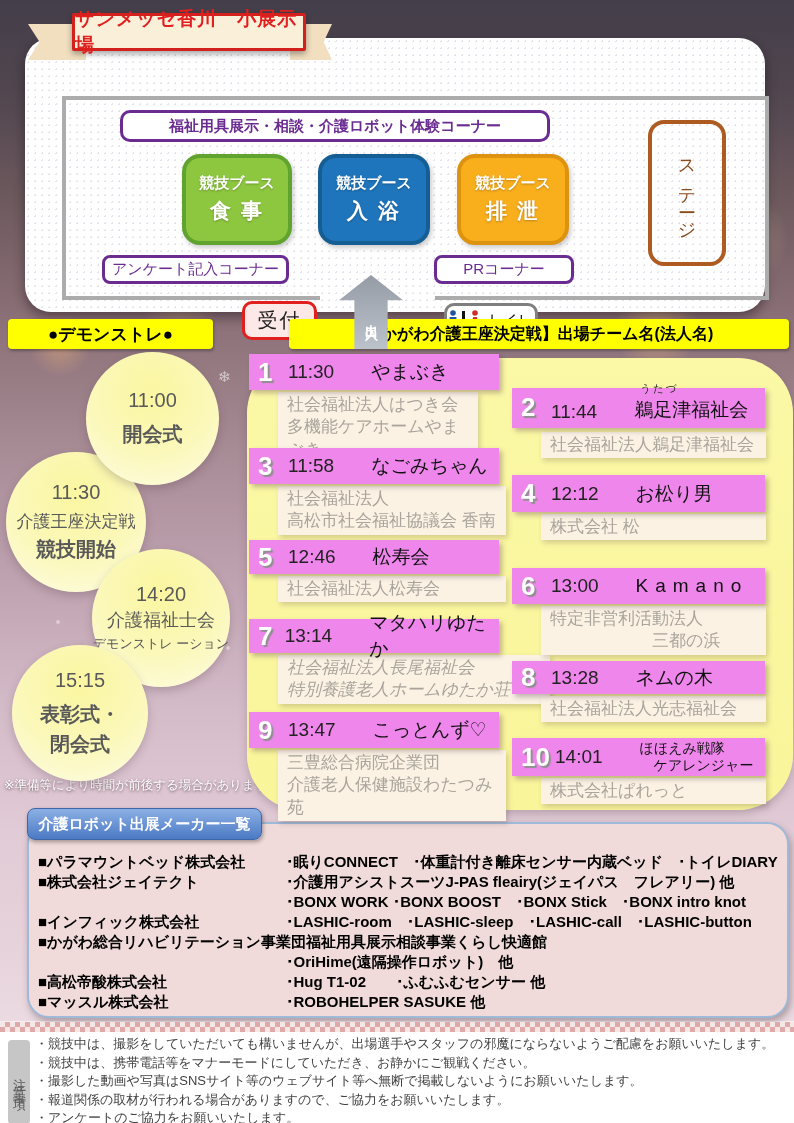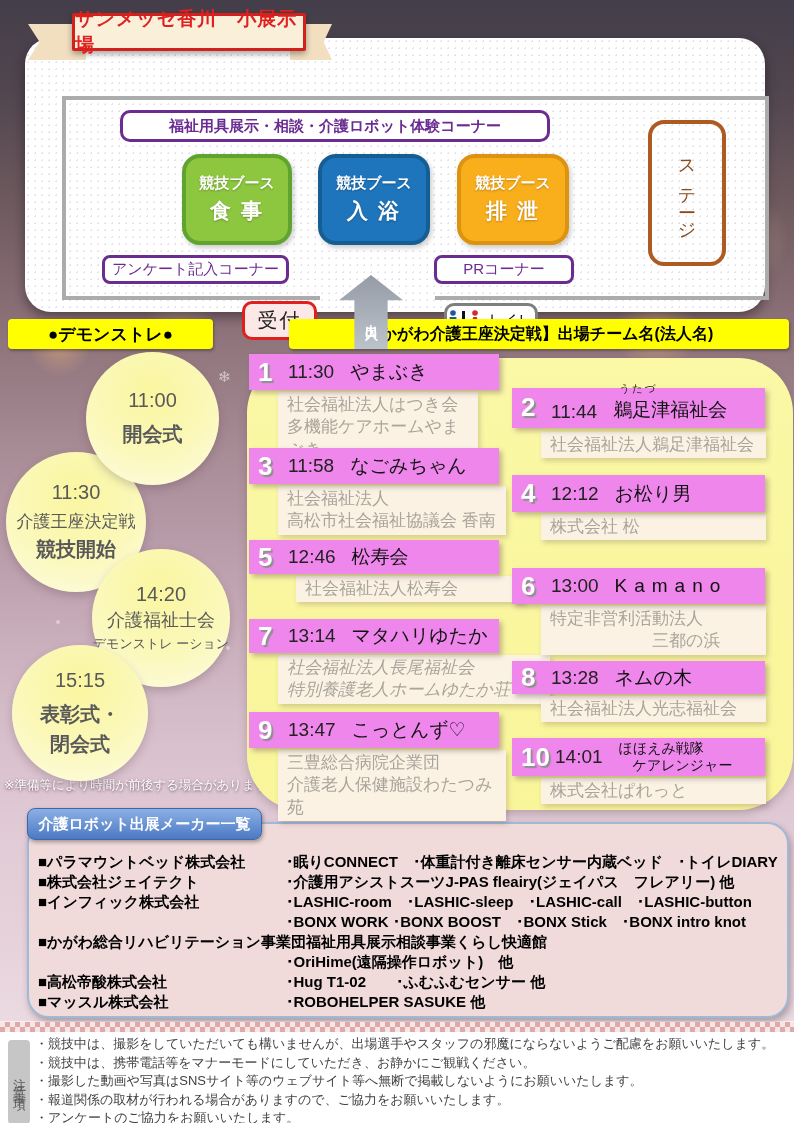--- a/index.html
+++ b/index.html
@@ -78,21 +78,21 @@
   .sched-note{ left:4px; top:777px; color:#fff; font-size:12.5px; text-shadow:0 1px 3px rgba(60,35,50,.75); }
 
   
   .team-panel{ left:247px; top:358px; width:546px; height:452px; border-radius:55px; background:linear-gradient(180deg,#fbf8a6,#f9f59a); box-shadow:0 4px 8px rgba(80,60,70,.25); }
   .team-bar{
     background:#ee86ec; box-shadow:3px 3px 5px rgba(60,30,60,.3);
     display:flex; align-items:center; padding:0 9px; z-index:3;
   }
   .t-no{ font-size:26px; font-weight:bold; color:#fdfdfd; text-shadow:2px 2px 1px #8f8f8f; width:30px; }
   .t-time{ font-size:19px; color:#222; margin-right:16px; }
-  .t-name{ font-size:19px; color:#111; white-space:pre-line; }
+  .t-name{ font-size:19px; color:#111; white-space:pre-line;margin-left:21px; }
   .with-ruby{ position:relative; }
   .furi{ position:absolute; top:-15px; left:6px; font-size:10.5px; color:#222; letter-spacing:2px; white-space:nowrap; }
   .ls-wide{ letter-spacing:7px; }
   .t-name-small{ font-size:14px; line-height:1.25; }
   .team-note{
     background:#fbf2e3; box-shadow:2px 3px 5px rgba(80,60,60,.22);
     color:#a9a49c; font-size:17px; line-height:1.32; padding:2px 9px; white-space:pre-line; z-index:2;
   }
 
   
@@ -233,21 +233,21 @@
     <span class="t-name">なごみちゃん</span>
   </div>
   <div class="abs team-note" style="left:278px;top:486px;width:228px;">社会福祉法人
 高松市社会福祉協議会 香南</div>
 
   <div class="abs team-bar" style="left:249px;top:540px;width:250px;height:34px;">
     <span class="t-no">5</span>
     <span class="t-time">12:46</span>
     <span class="t-name">松寿会</span>
   </div>
-  <div class="abs team-note" style="left:296px;top:576px;width:228px;">社会福祉法人松寿会</div>
+  <div class="abs team-note" style="left:278px;top:576px;width:228px;">社会福祉法人松寿会</div>
 
   <div class="abs team-bar" style="left:249px;top:619px;width:250px;height:34px;">
     <span class="t-no">7</span>
     <span class="t-time">13:14</span>
     <span class="t-name">マタハリゆたか</span>
   </div>
   <div class="abs team-note" style="left:278px;top:655px;width:272px;font-style:italic;">社会福祉法人長尾福祉会
 特別養護老人ホームゆたか荘</div>
 
   <div class="abs team-bar" style="left:249px;top:712px;width:250px;height:36px;">
@@ -302,26 +302,26 @@
   <div class="abs exh-rows">
     <div class="exh-row">
       <span class="exh-co">■パラマウントベッド株式会社</span>
       <span class="exh-pr">･眠りCONNECT　･体重計付き離床センサー内蔵ベッド　･トイレDIARY</span>
     </div>
     <div class="exh-row">
       <span class="exh-co">■株式会社ジェイテクト</span>
       <span class="exh-pr">･介護用アシストスーツJ-PAS fleairy(ジェイパス　フレアリー) 他</span>
     </div>
     <div class="exh-row">
+      <span class="exh-co"></span>
+      <span class="exh-pr">･BONX WORK ･BONX BOOST　･BONX Stick　･BONX intro knot</span>
+    </div>
+    <div class="exh-row">
       <span class="exh-co">■インフィック株式会社</span>
       <span class="exh-pr">･LASHIC-room　･LASHIC-sleep　･LASHIC-call　･LASHIC-button</span>
-    </div>
-    <div class="exh-row">
-      <span class="exh-co"></span>
-      <span class="exh-pr">･BONX WORK ･BONX BOOST　･BONX Stick　･BONX intro knot</span>
     </div>
     <div class="exh-row">
       <span>■かがわ総合リハビリテーション事業団福祉用具展示相談事業くらし快適館</span>
     </div>
     <div class="exh-row">
       <span class="exh-co"></span>
       <span class="exh-pr">･OriHime(遠隔操作ロボット)　他</span>
     </div>
     <div class="exh-row">
       <span class="exh-co">■高松帝酸株式会社</span>

